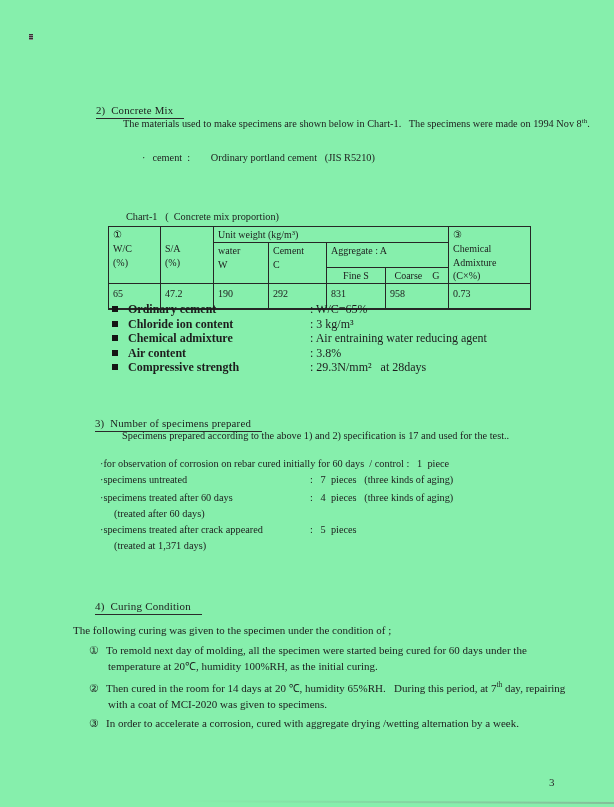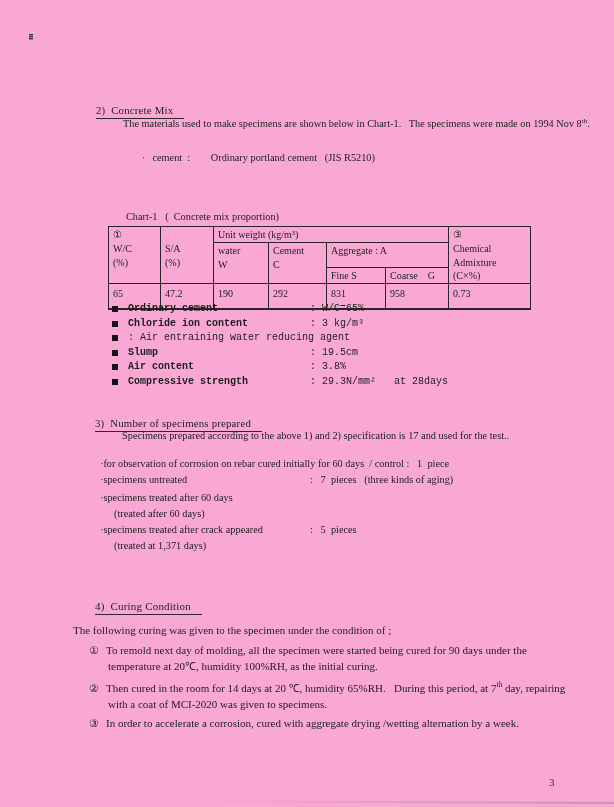--- a/index.html
+++ b/index.html
@@ -1,17 +1,17 @@
 <!DOCTYPE html>
 <html><head>
 <meta charset="utf-8">
 <style>
   html,body { margin:0; padding:0; background:#e8e8e8; }
   .page {
-    position:relative; width:614px; height:807px; background:#f9a8d4;
+    position:relative; width:614px; height:807px; background:#86efac;
     font-family:"Liberation Serif", serif; color:#1d1d1d; overflow:hidden;
     margin:0 auto;
   }
   .abs { position:absolute; }
   .pre { white-space:pre-wrap; }
   .heading {
     display:inline-block; font-size:10.8px; letter-spacing:0.2px;
     border-bottom:1px solid #2a2a2a; padding:0 8px 2px 0; white-space:pre-wrap;
   }
   .body-text { font-size:10.3px;margin-left:16px; }
@@ -20,24 +20,24 @@
   .s2-bullet .dot { margin-right:7px; }
   
   .mix-table { border-collapse:collapse; table-layout:fixed; width:422px; font-size:10px; }
   .mix-table td {
     border:1px solid #262626; vertical-align:top; padding:1px 4px 0 4px;
     white-space:pre-wrap; line-height:13.8px; overflow:hidden;
   }
   .mix-table tr.vals td { height:21px; padding-top:3px; }
   .mix-table tr.h1 td { height:12px; }
   .mix-table tr.h2 td { height:13px; }
-  .mix-table tr.h3 td { height:14px; }
+  .mix-table tr.h3 td { height:14px;text-align:center; }
   .mix-table { border-bottom:2px solid #262626; }
   
-  .spec-row { display:flex; align-items:flex-start; line-height:14.6px; font-size:10px;font-family:Liberation Mono, monospace; }
+  .spec-row { display:flex; align-items:flex-start; line-height:14.6px; font-size:12px; }
   .sq {
     flex:0 0 auto; width:6px; height:6px; background:#141414; margin:4px 10px 0 0;
   }
   .spec-label { flex:0 0 182px; font-weight:bold; white-space:pre-wrap; }
   .spec-value { white-space:pre-wrap; }
   
   .s3-row { position:relative; line-height:16px; font-size:10.3px; }
   .s3-left { white-space:pre-wrap; }
   .s3-right { position:absolute; left:210px; top:0; white-space:pre-wrap; }
   .s3-indent { padding-left:14px; }
@@ -130,26 +130,22 @@
         <span class="spec-label">Ordinary cement</span>
         <span class="spec-value">: W/C=65%</span>
       </div>
     <div class="spec-row">
         <span class="sq"></span>
         <span class="spec-label">Chloride ion content</span>
         <span class="spec-value">: 3 kg/m³</span>
       </div>
     <div class="spec-row">
         <span class="sq"></span>
+        <span class="spec-label">Chemical admixture</span>
         <span class="spec-value">: Air entraining water reducing agent</span>
-      </div>
-    <div class="spec-row">
-        <span class="sq"></span>
-        <span class="spec-label">Slump</span>
-        <span class="spec-value">: 19.5cm</span>
       </div>
     <div class="spec-row">
         <span class="sq"></span>
         <span class="spec-label">Air content</span>
         <span class="spec-value">: 3.8%</span>
       </div>
     <div class="spec-row">
         <span class="sq"></span>
         <span class="spec-label">Compressive strength</span>
         <span class="spec-value">: 29.3N/mm²   at 28days</span>
@@ -157,33 +153,33 @@
   </div>
 
   <div class="abs" style="left:95px; top:413px;">
     <span class="heading">3)  Number of specimens prepared </span>
   </div>
   <div class="abs body-text pre" style="left:106px; top:430px; width:470px;">Specimens prepared according to the above 1) and 2) specification is 17 and used for the test..</div>
 
   <div class="abs" style="left:100px; top:456px; width:470px;">
     <div class="s3-row"><span class="s3-left">·for observation of corrosion on rebar cured initially for 60 days  / control :   1  piece</span><span class="s3-right"></span></div>
     <div class="s3-row"><span class="s3-left">·specimens untreated</span><span class="s3-right">:   7  pieces   (three kinds of aging)</span></div>
-    <div class="s3-row" style="margin-top:2px;"><span class="s3-left">·specimens treated after 60 days</span></div>
+    <div class="s3-row" style="margin-top:2px;"><span class="s3-left">·specimens treated after 60 days</span><span class="s3-right">:   4  pieces   (three kinds of aging)</span></div>
     <div class="s3-row s3-indent"><span class="s3-left">(treated after 60 days)</span></div>
     <div class="s3-row"><span class="s3-left">·specimens treated after crack appeared</span><span class="s3-right">:   5  pieces</span></div>
     <div class="s3-row s3-indent"><span class="s3-left">(treated at 1,371 days)</span></div>
   </div>
 
   <div class="abs" style="left:95px; top:596px;">
     <span class="heading" style="font-size:11px;">4)  Curing Condition </span>
   </div>
 
   <div class="abs s4" style="left:73px; top:622px; width:498px;">
     <div class="s4-intro">The following curing was given to the specimen under the condition of ;</div>
-    <div class="citem"><span class="cnum">①</span><span>To remold next day of molding, all the specimen were started being cured for 90 days under the temperature at 20℃, humidity 100%RH, as the initial curing.</span></div>
+    <div class="citem"><span class="cnum">①</span><span>To remold next day of molding, all the specimen were started being cured for 60 days under the temperature at 20℃, humidity 100%RH, as the initial curing.</span></div>
     <div class="citem"><span class="cnum">②</span><span>Then cured in the room for 14 days at 20 ℃, humidity 65%RH.   During this period, at 7</span><sup>th</sup><span> day, repairing with a coat of MCI-2020 was given to specimens.</span></div>
     <div class="citem"><span class="cnum">③</span><span>In order to accelerate a corrosion, cured with aggregate drying /wetting alternation by a week.</span></div>
   </div>
 
   <div class="abs page-number" style="left:549px; top:776px;">3</div>
 
   <div class="abs bottom-scan-line" style="left:180px; top:801px; width:434px;"></div>
 
 </div>
 

